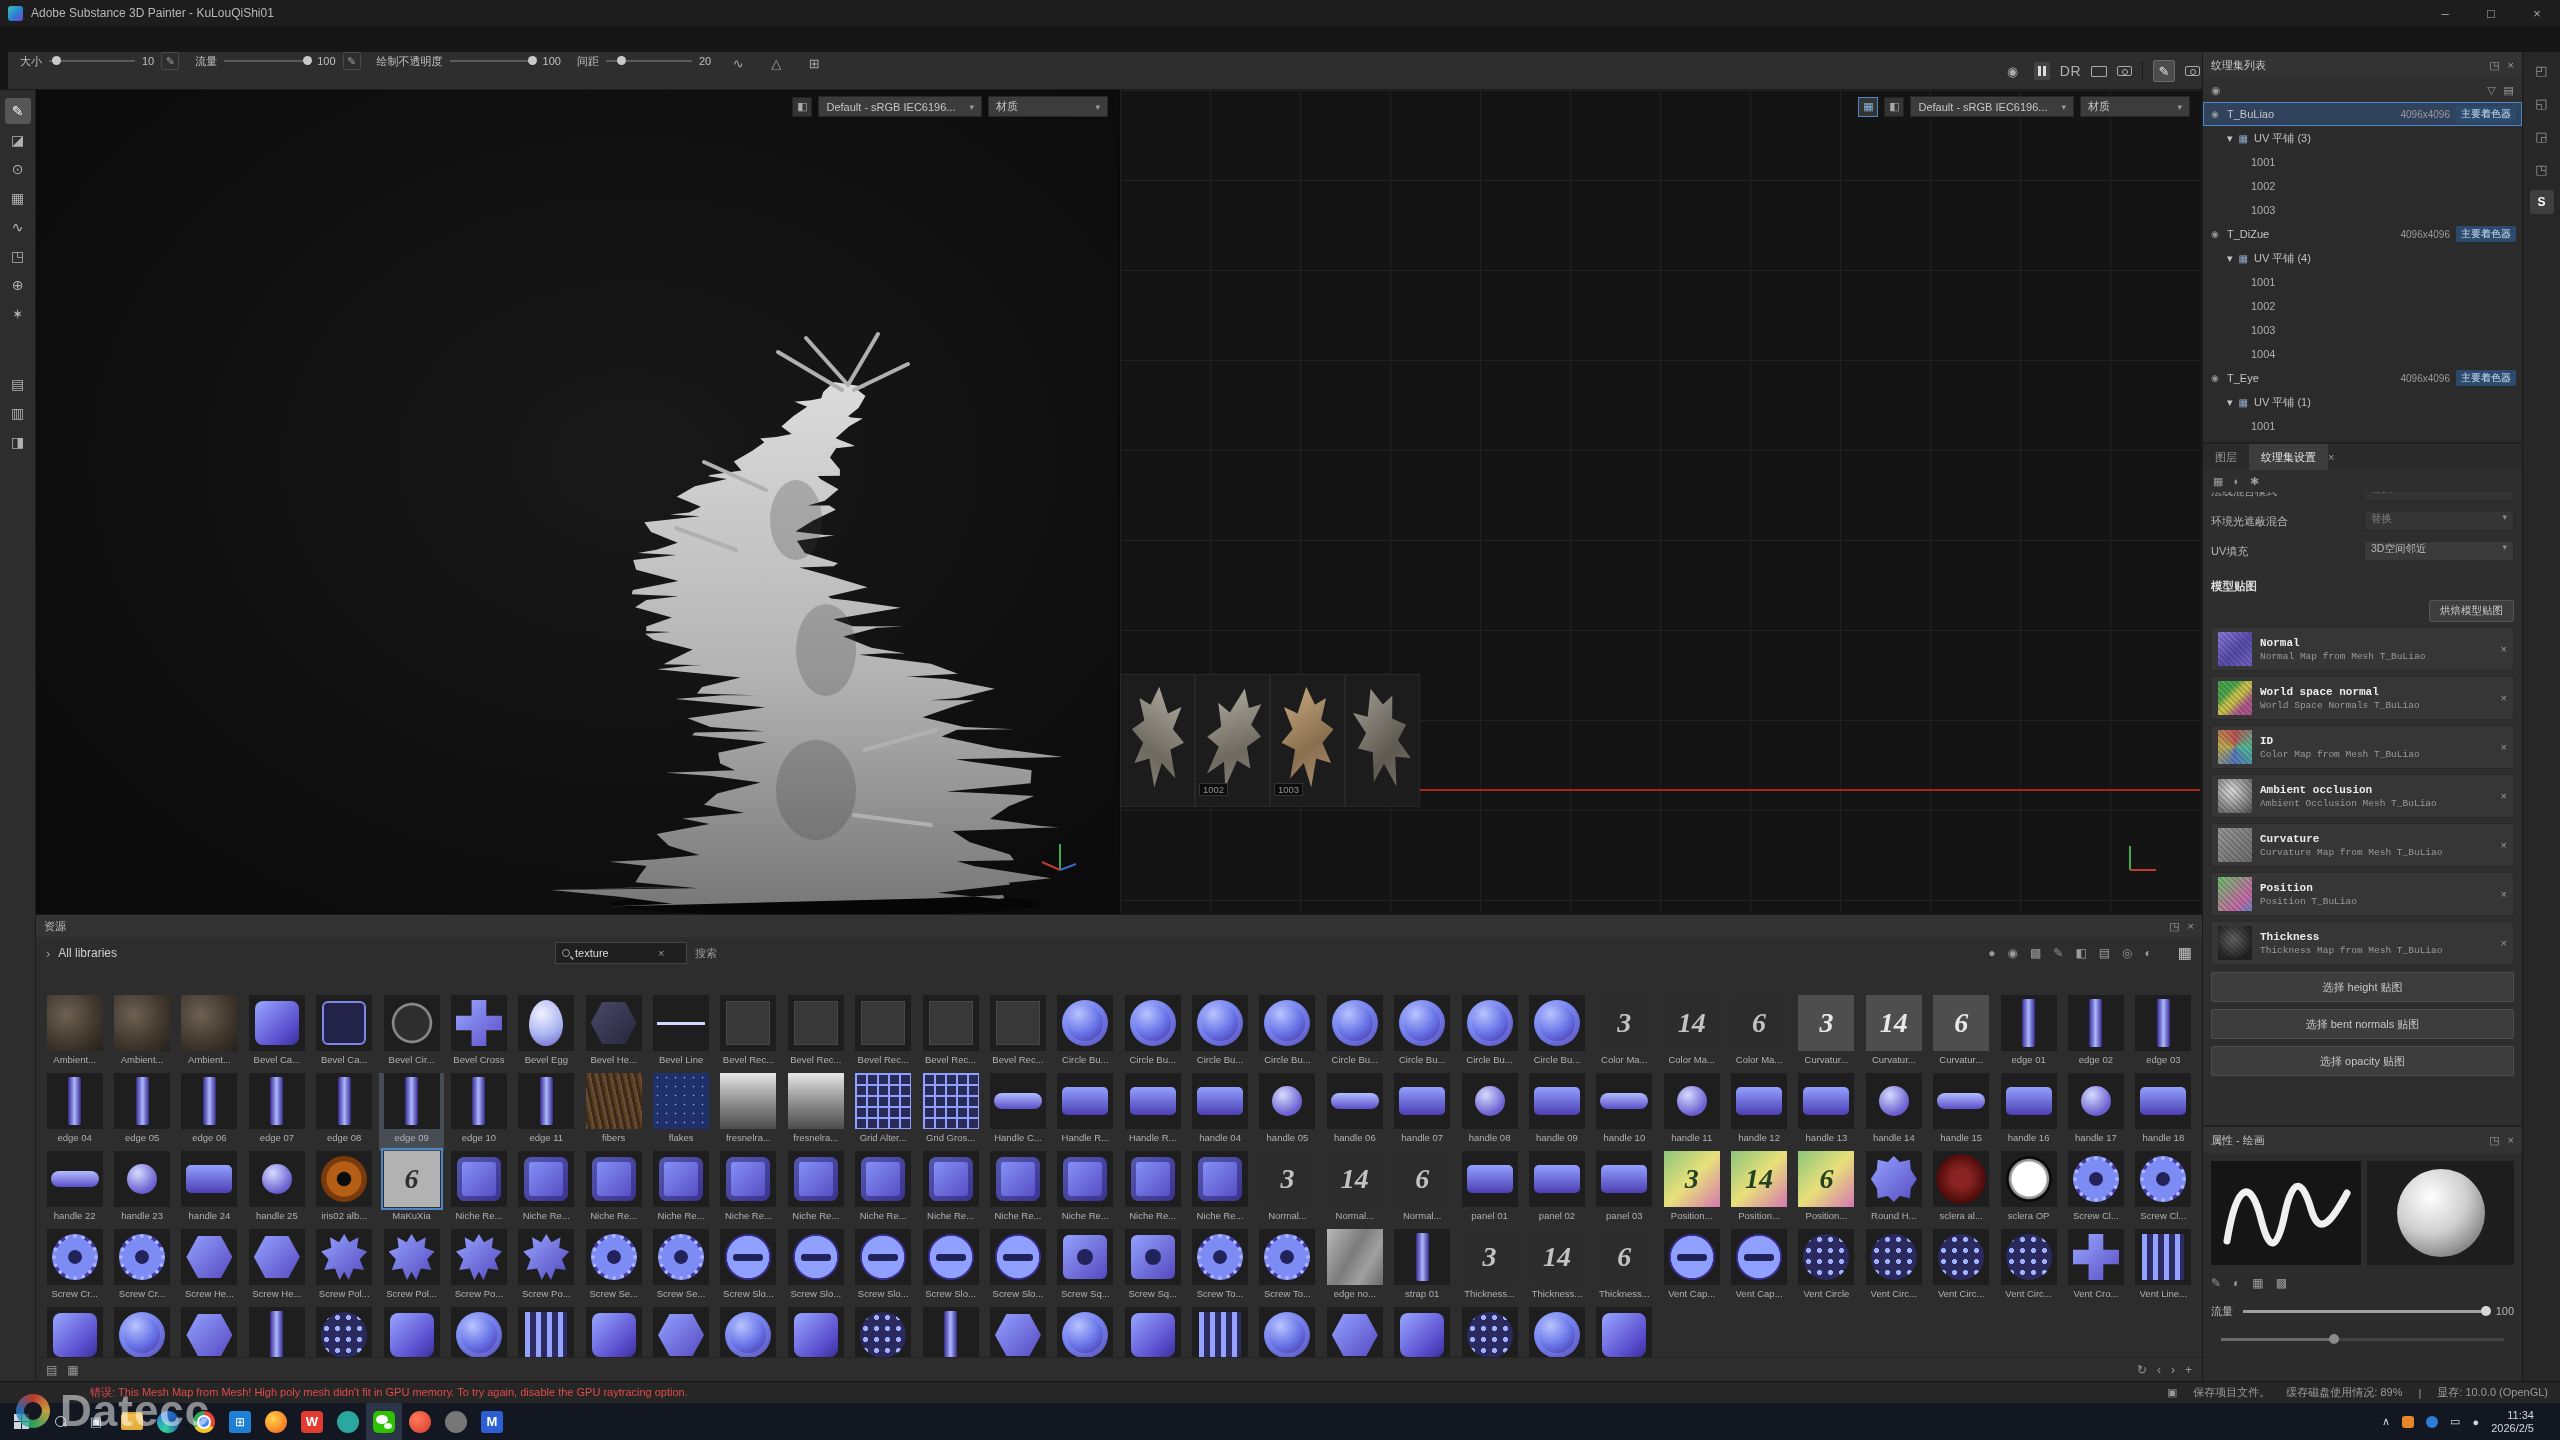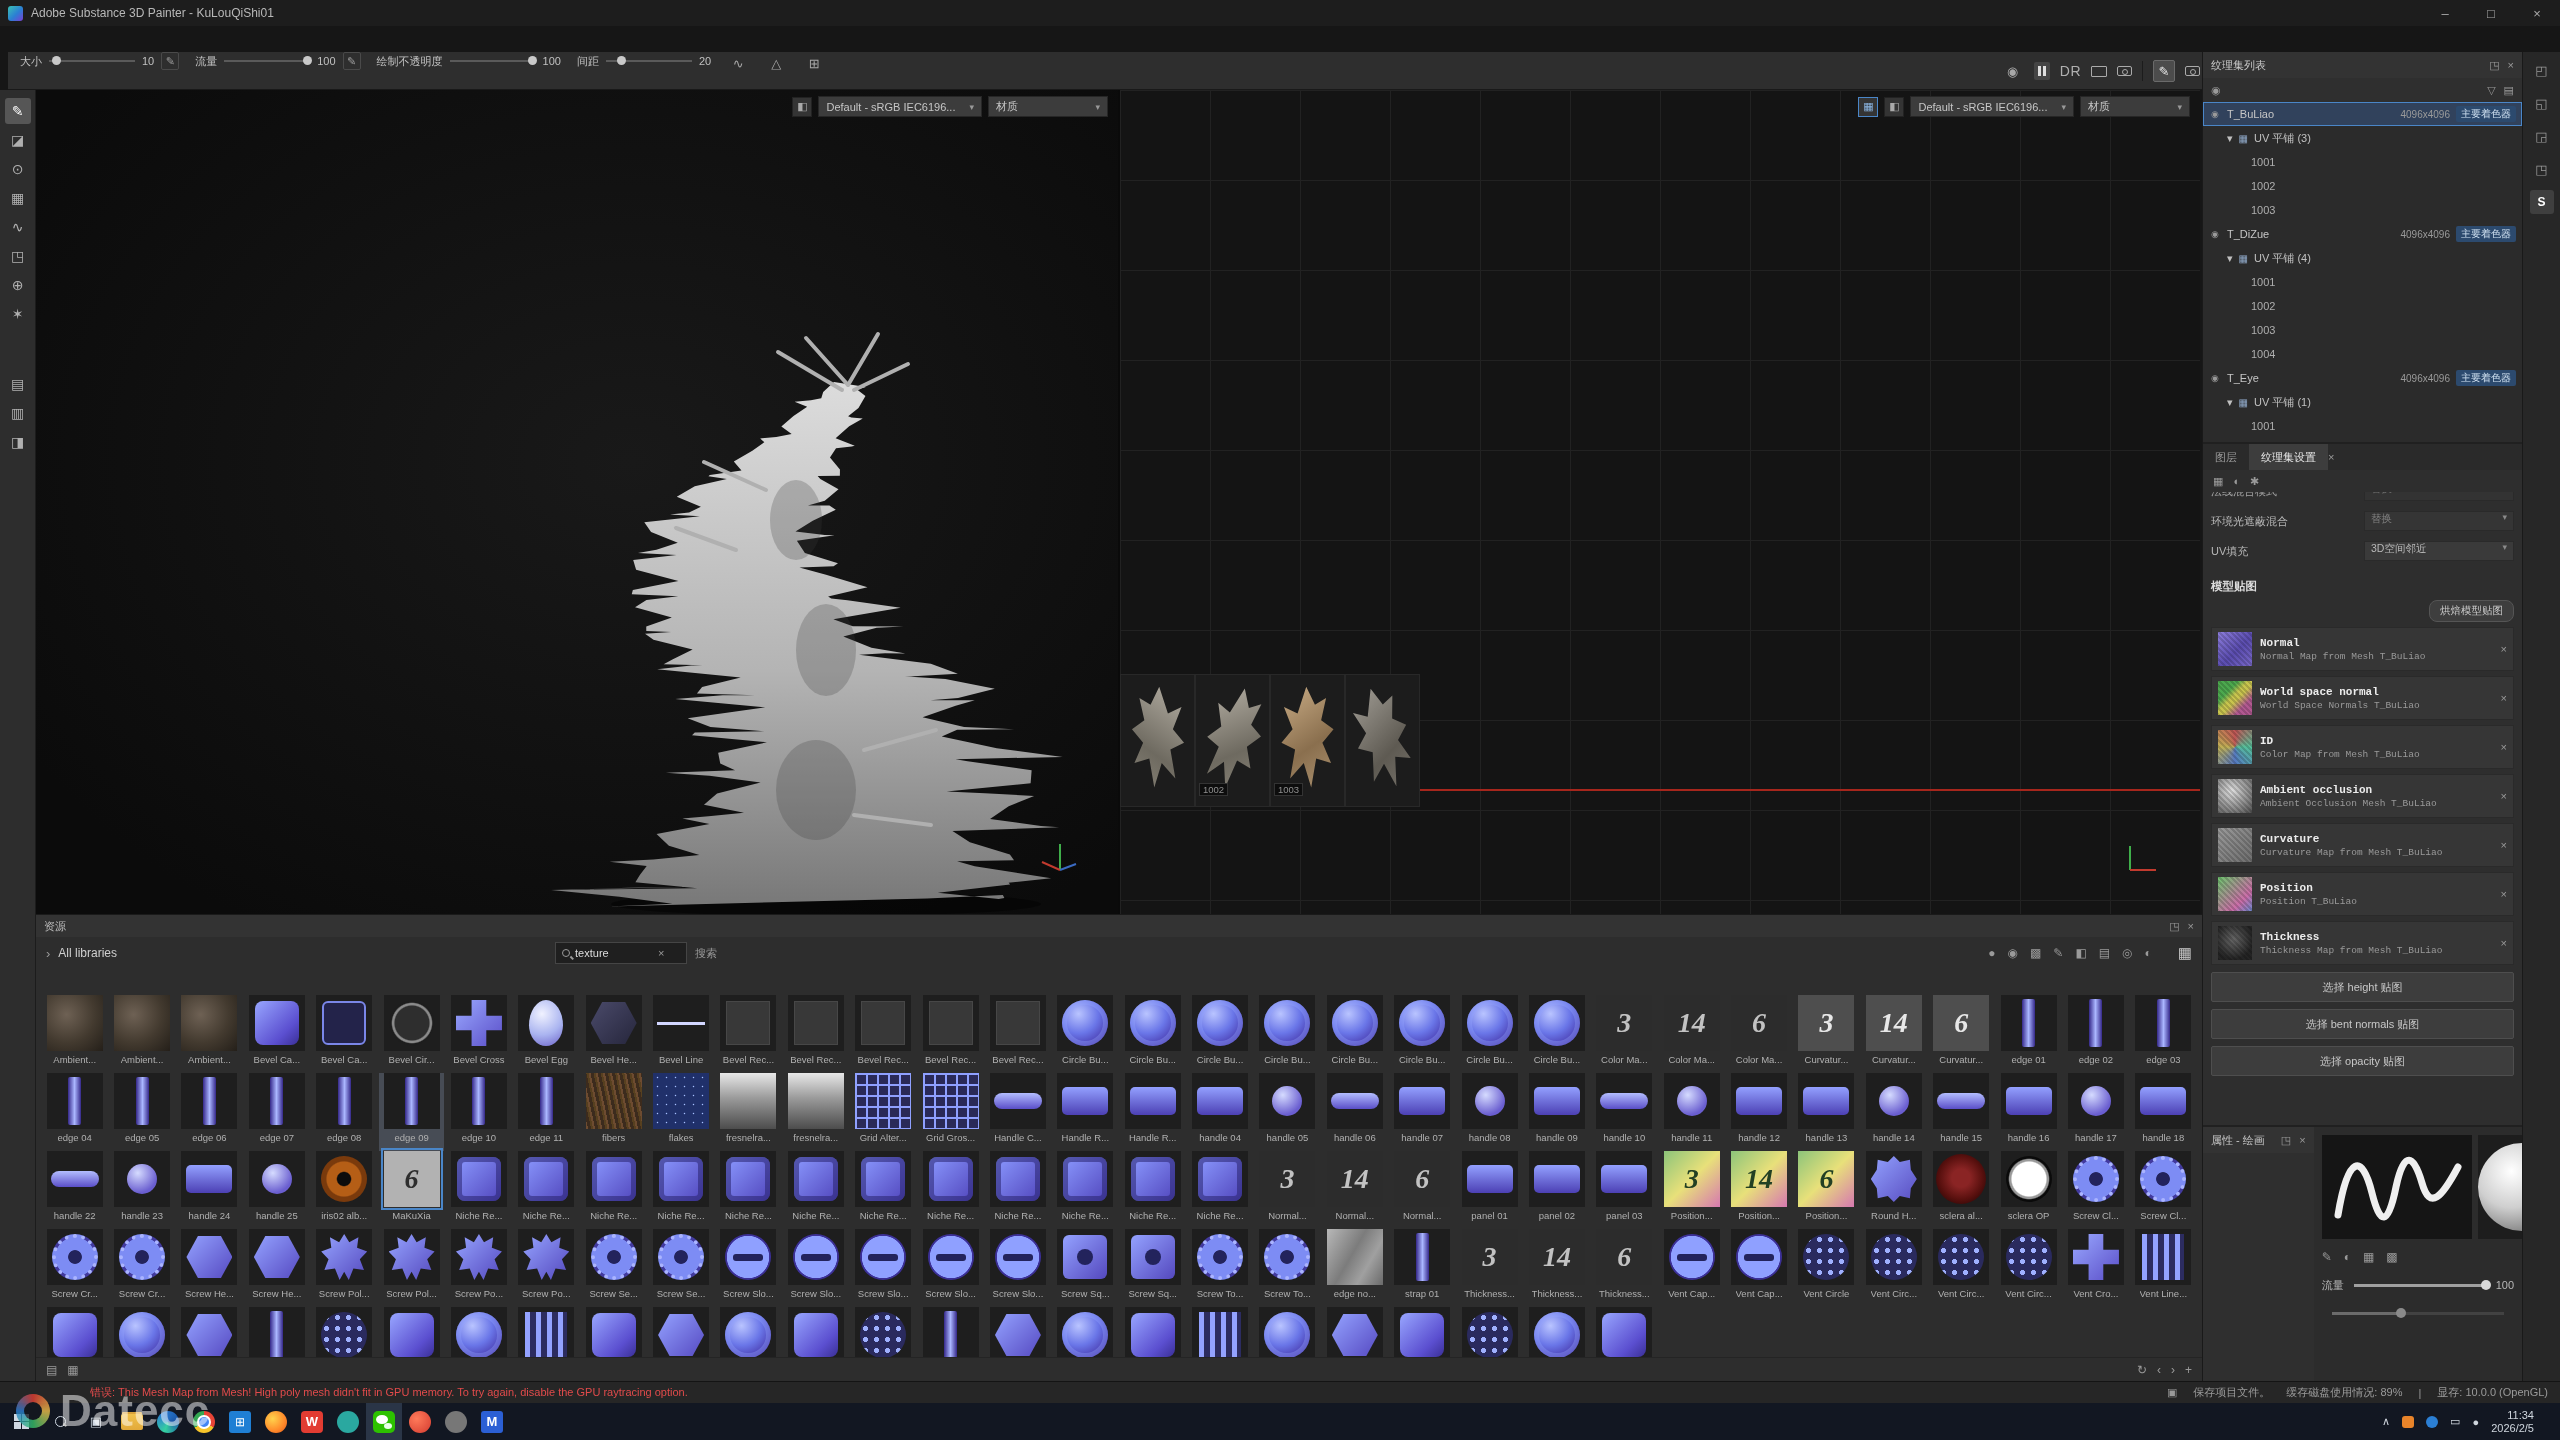--- a/index.html
+++ b/index.html
@@ -79,37 +79,37 @@
 .tabx{color:#9a9a9a;font-size:11px;padding-right:8px}
 .p2icons{height:22px;display:flex;align-items:center;gap:10px;padding:0 10px;font-size:11px;color:#9a9a9a;background:#2e2e2e;flex:none}
 .scroll{flex:1;overflow:hidden;background:#2e2e2e;padding:0 8px}
 .srow{height:26px;display:flex;align-items:center;gap:24px;font-size:11px;color:#b8b8b8;margin-top:4px}
 .srow.clipped{margin-top:-14px;opacity:.85}
 .ctrl{margin-left:auto;width:150px;height:20px;background:#3a3a3a;border:1px solid #2a2a2a;color:#b8b8b8;font-size:10.5px;display:flex;align-items:flex-start;padding:0 6px}
 .ctrl.dim{color:#7e7e7e;background:#353535}
 .ctrl .ar{margin-left:auto;font-size:9px;color:#8a8a8a}
 .mtitle{margin-top:10px;font-size:11.5px;color:#dcdcdc;font-weight:bold}
 .bakerow{display:flex;margin-top:6px}
-.bakebtn{margin-left:auto;background:#3e3e3e;border:1px solid #555;color:#c8c8c8;font-size:10.5px;padding:3px 10px;border-radius:8px}
+.bakebtn{margin-left:auto;background:#3e3e3e;border:1px solid #555;color:#c8c8c8;font-size:10.5px;padding:3px 10px;border-radius:2px}
 .mmap{height:44px;background:#363636;margin-top:5px;display:flex;align-items:center;gap:8px;padding:0 6px;border:1px solid #2a2a2a}
 .mmthumb{width:34px;height:34px;flex:none;position:relative}
 .mmthumb::after{content:"";position:absolute;inset:0;background:repeating-linear-gradient(45deg,rgba(0,0,0,.16) 0 2px,transparent 2px 4px)}
 .mm-normal{background:linear-gradient(135deg,#8d7edc,#5a4cae 55%,#7868c6)}
 .mm-wsn{background:linear-gradient(135deg,#4ca84e 0 30%,#c8c44e 45% 55%,#b05890 75%)}
 .mm-id{background:conic-gradient(#c05555,#55c09a,#5578c0,#c0b055,#c05555)}
 .mm-ao{background:radial-gradient(circle at 40% 35%,#e0e0e0,#8a8a8a 60%,#4e4e4e)}
 .mm-curv{background:linear-gradient(135deg,#9a9a9a,#6e6e6e)}
 .mm-pos{background:linear-gradient(135deg,#6ec46e,#cb6ea8 70%,#6e86cb)}
 .mm-thick{background:radial-gradient(circle at 45% 40%,#666,#242424 70%)}
 .mmtexts{display:flex;flex-direction:column;gap:2px;overflow:hidden}
 .mmname{font-size:11px;color:#ececec;font-weight:bold;font-family:"Liberation Mono",monospace;white-space:nowrap}
 .mmdesc{font-size:9.5px;color:#9a9a9a;font-family:"Liberation Mono",monospace;white-space:nowrap}
 .mmx{margin-left:auto;color:#9a9a9a;font-size:11px}
 .selbtn{height:30px;background:#3d3d3d;border:1px solid #4e4e4e;border-radius:2px;color:#c8c8c8;font-size:11px;display:flex;align-items:center;justify-content:center;margin-top:7px}
-.panel3{height:255px;display:flex;flex-direction:row;overflow:hidden}
+.panel3{height:255px;display:flex;flex-direction:column;overflow:hidden}
 .p3body{flex:1;background:#2c2c2c;padding:8px;overflow:hidden}
 .previews{display:flex;gap:6px}
 .bpre{width:150px;height:104px;background:#151515}
 .spre{width:148px;height:104px;background:#1d1d1d;display:flex;align-items:center;justify-content:center}
 .sphere{width:88px;height:88px;border-radius:50%;background:radial-gradient(circle at 38% 32%,#ffffff,#cfcfcf 45%,#8a8a8a 75%,#565656)}
 .p3icons{height:24px;display:flex;align-items:center;gap:12px;font-size:12px;color:#9a9a9a;margin-top:6px}
 .p3row{height:24px;display:flex;align-items:center;font-size:11px;color:#b8b8b8;margin-top:4px}
 .pslider{flex:1;height:3px;background:#555;margin:0 10px;position:relative}
 .pfill{position:absolute;left:0;top:0;height:3px;background:#a0a0a0}
 .pknob{position:absolute;top:-4px;width:10px;height:10px;border-radius:50%;background:#d8d8d8;margin-left:-5px}

